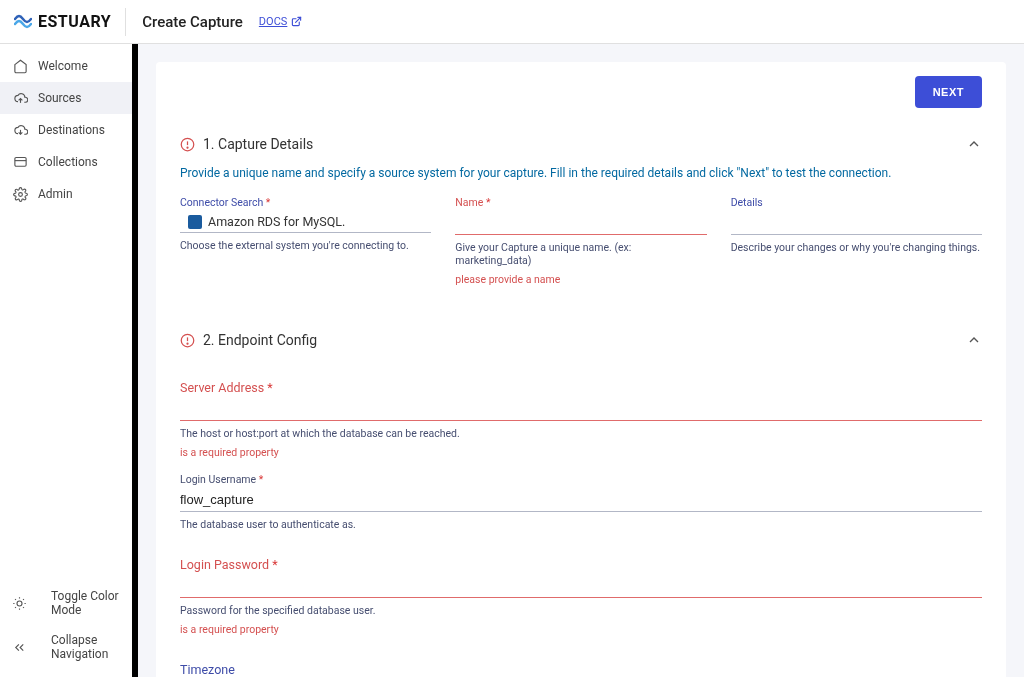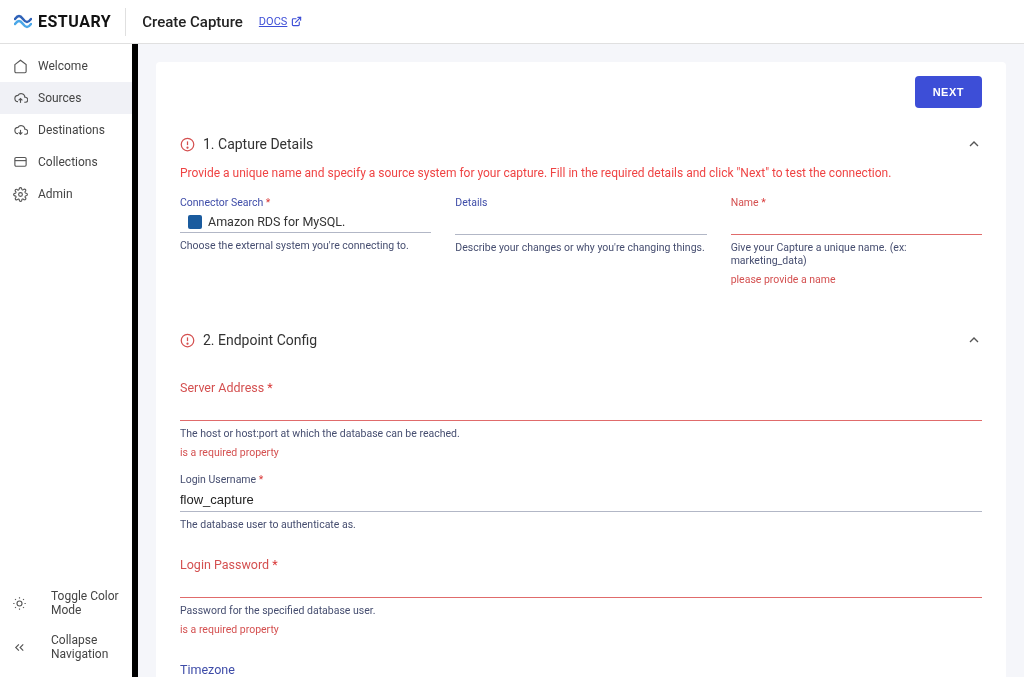--- a/index.html
+++ b/index.html
@@ -131,21 +131,21 @@
       font-size: 14px;
       font-weight: 400;
       color: #333;
     }
     .chev {
       color: #555;
       font-size: 14px;
     }
     .section-desc {
       font-size: 12px;
-      color: #ef4444;
+      color: #0369a1;
       margin-bottom: 16px;
     }
     .row3 {
       display: flex;
       gap: 24px;
     }
     .col { flex: 1; min-width: 0;}
     .field-label {
       font-size: 10.5px;
       color: #3e4ca8;
@@ -324,29 +324,29 @@
       <div class="row3">
         <div class="col">
           <div class="field-label"><span>Connector Search</span><span class="req"> *</span></div>
           <div class="connector-val">
             <span class="connector-icon"></span>
             <span style="font-size:12.5px;">Amazon RDS for MySQL.</span>
           </div>
           <div class="helper">Choose the external system you're connecting to.</div>
         </div>
         <div class="col">
-          <div class="field-label" style="color:#3e4ca8;">Details</div>
-          <input type="text" class="underline-input" style="">
-          <div class="helper">Describe your changes or why you're changing things.</div>
-        </div>
-        <div class="col">
           <div class="field-label error"><span>Name</span><span class="req"> *</span></div>
           <input type="text" class="underline-input error" value="" style="">
           <div class="helper">Give your Capture a unique name. (ex: marketing_data)</div>
           <div class="error-text">please provide a name</div>
+        </div>
+        <div class="col">
+          <div class="field-label" style="color:#3e4ca8;">Details</div>
+          <input type="text" class="underline-input" style="">
+          <div class="helper">Describe your changes or why you're changing things.</div>
         </div>
       </div>
 
       <div class="section-gap"></div>
 
       <div class="section-header">
         <div class="section-title">
           <span>
             <svg width="15" height="15" viewBox="0 0 24 24" fill="none" stroke="#d45050" stroke-width="2">
                 <circle cx="12" cy="12" r="10"></circle>

